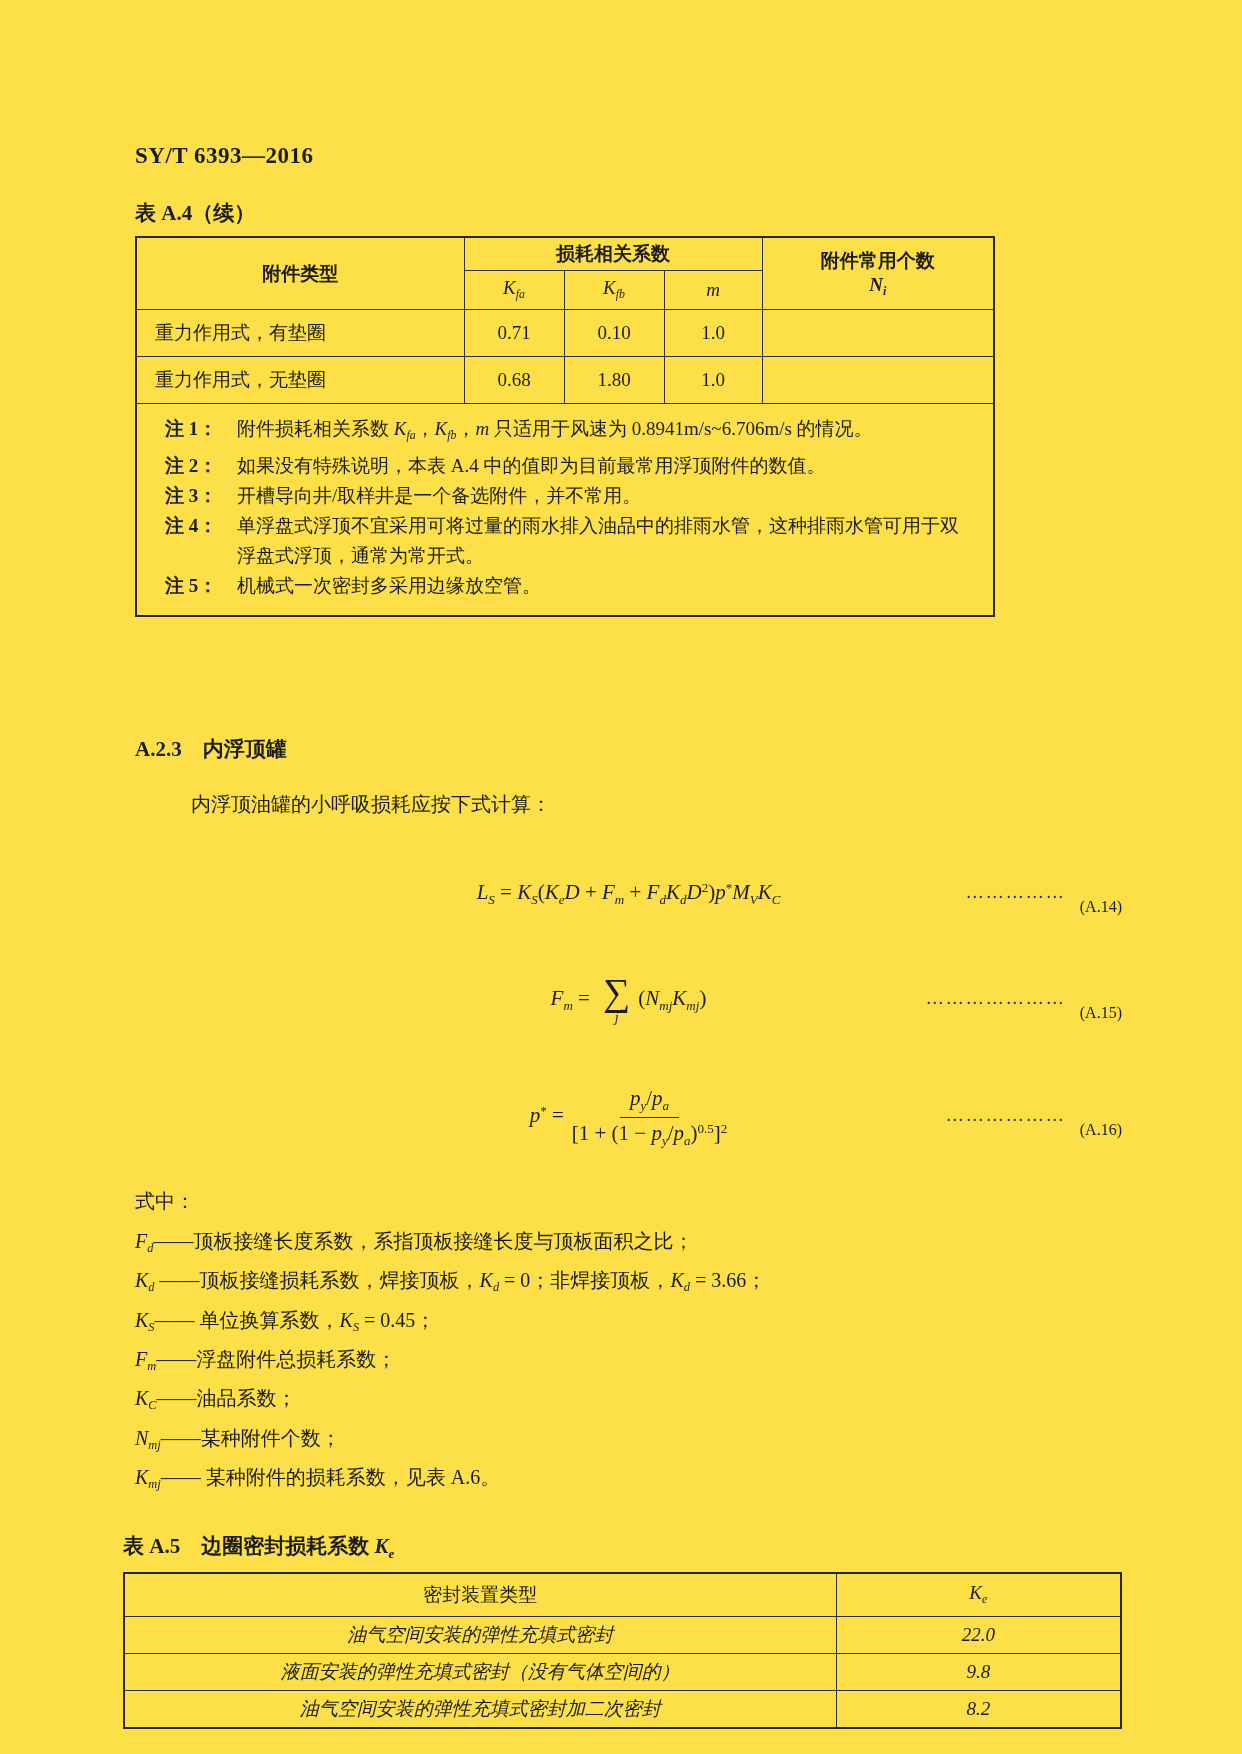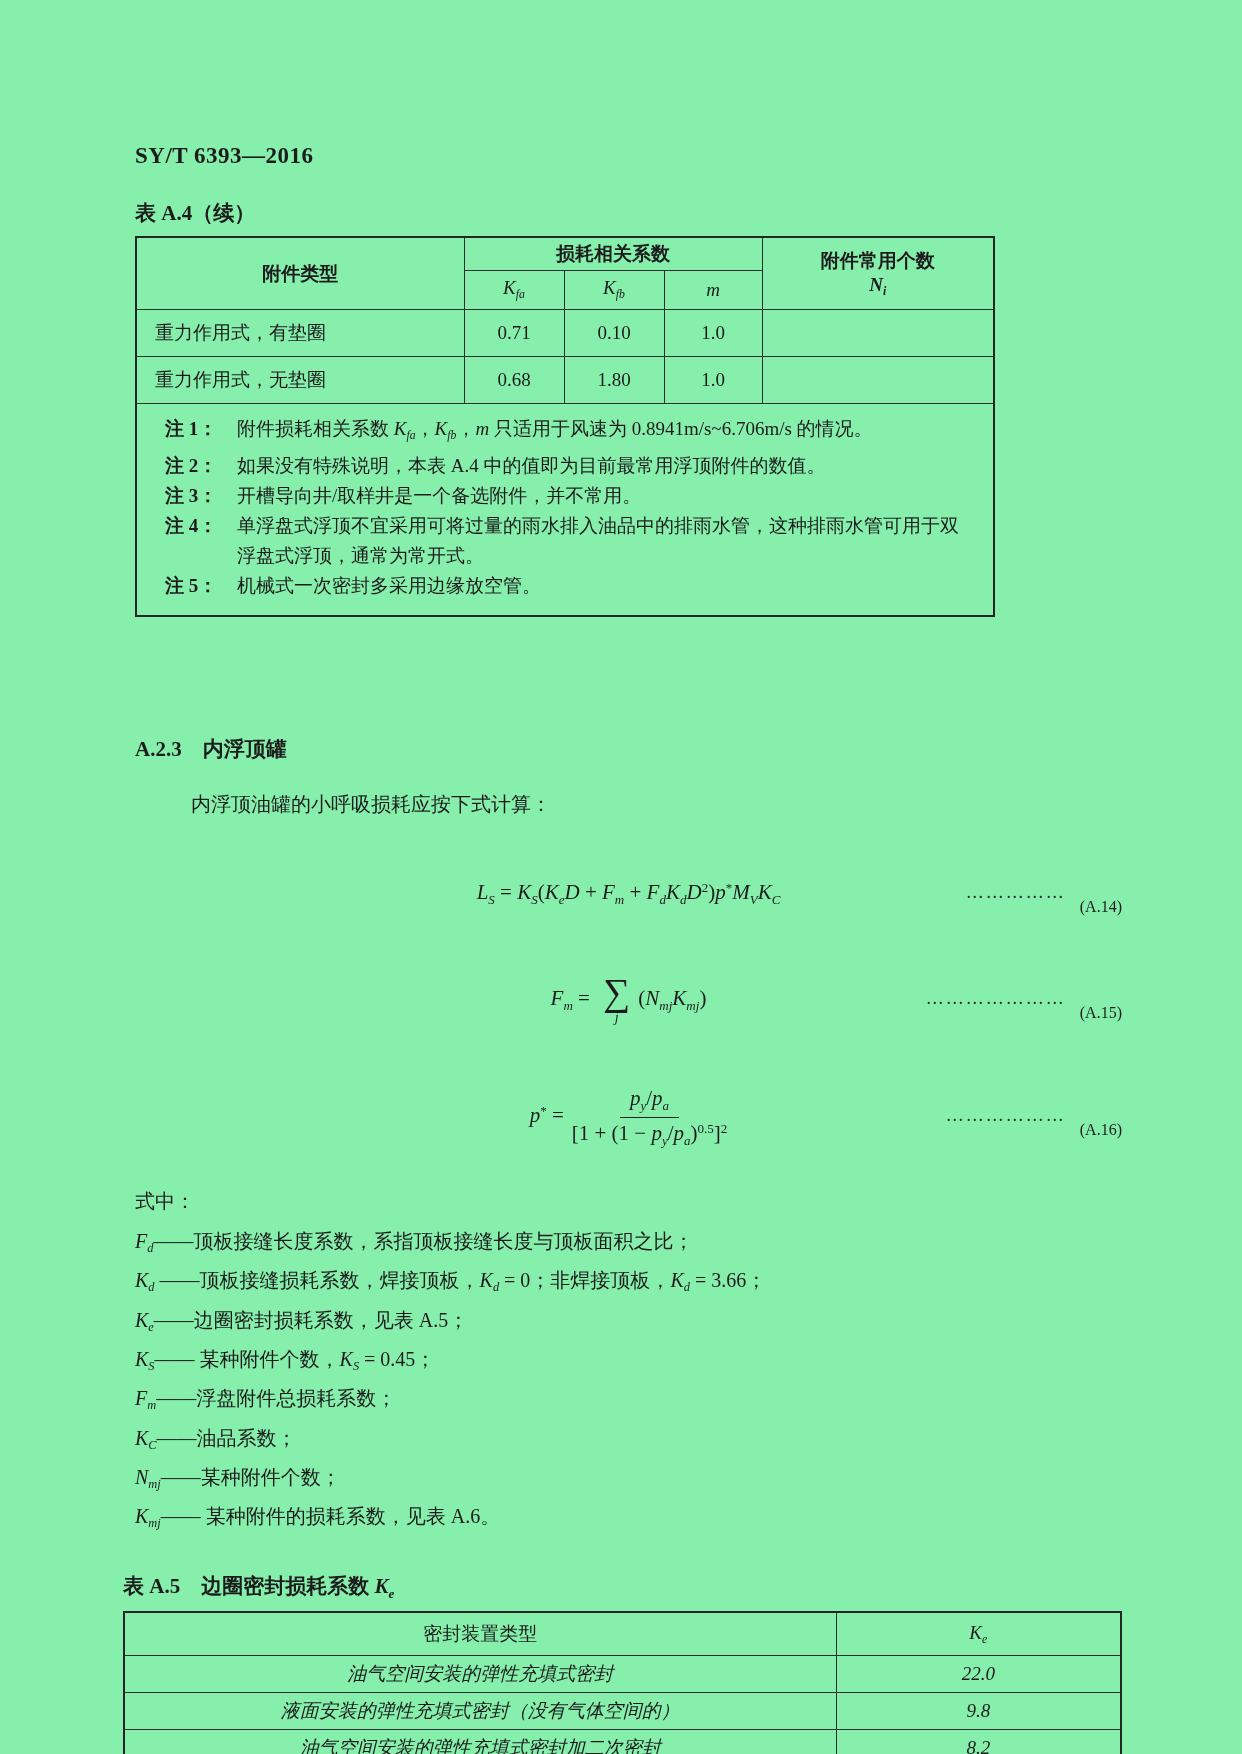--- a/index.html
+++ b/index.html
@@ -1,20 +1,20 @@
 <!DOCTYPE html>
 <html><head>
 <meta charset="utf-8">
 <style>
   html,body{margin:0;padding:0;background:#e8e8e6;}
   .page{
     position:relative;
     width:1242px;height:1754px;
     margin:0 auto;
-    background:#86efac;
+    background:#fde047;
     box-sizing:border-box;
     padding:143px 120px 0 135px;
     font-family:"Liberation Serif","DejaVu Serif",serif;
     color:#1c1c1c;
     overflow:hidden;
   }
   .doc-code{font-size:23px;font-weight:bold;letter-spacing:.5px;}
   .caption{font-weight:bold;font-size:21px;text-align:left;}
   .a4-caption{margin-top:30px;width:858px;}
   .var{font-style:italic;}
@@ -178,22 +178,21 @@
       <span class="f-leader">………………</span>
       <span class="f-label">(A.16)</span>
     </div>
   </div>
 
   <div class="where">式中：</div>
 
   <div class="defs">
     <div class="def"><span class="var">F</span><span class="sub">d</span><span>——顶板接缝长度系数，系指顶板接缝长度与顶板面积之比；</span></div>
     <div class="def"><span class="var">K</span><span class="sub">d</span><span> ——顶板接缝损耗系数，焊接顶板，</span><span class="var">K</span><span class="sub">d</span><span> = 0；非焊接顶板，</span><span class="var">K</span><span class="sub">d</span><span> = 3.66；</span></div>
-    <div class="def"><span class="var">K</span><span class="sub">e</span><span>——边圈密封损耗系数，见表 A.5；</span></div>
-    <div class="def"><span class="var">K</span><span class="sub">S</span><span>—— 某种附件个数，</span><span class="var">K</span><span class="sub">S</span><span> = 0.45；</span></div>
+    <div class="def"><span class="var">K</span><span class="sub">S</span><span>—— 单位换算系数，</span><span class="var">K</span><span class="sub">S</span><span> = 0.45；</span></div>
     <div class="def"><span class="var">F</span><span class="sub">m</span><span>——浮盘附件总损耗系数；</span></div>
     <div class="def"><span class="var">K</span><span class="sub">C</span><span>——油品系数；</span></div>
     <div class="def"><span class="var">N</span><span class="sub">mj</span><span>——某种附件个数；</span></div>
     <div class="def"><span class="var">K</span><span class="sub">mj</span><span>—— 某种附件的损耗系数，见表 A.6。</span></div>
   </div>
 
   <div class="caption a5-caption"><span>表 A.5　边圈密封损耗系数 </span><span class="var">K</span><span class="sub">e</span></div>
 
   <table class="t t-a5">
     <colgroup>

